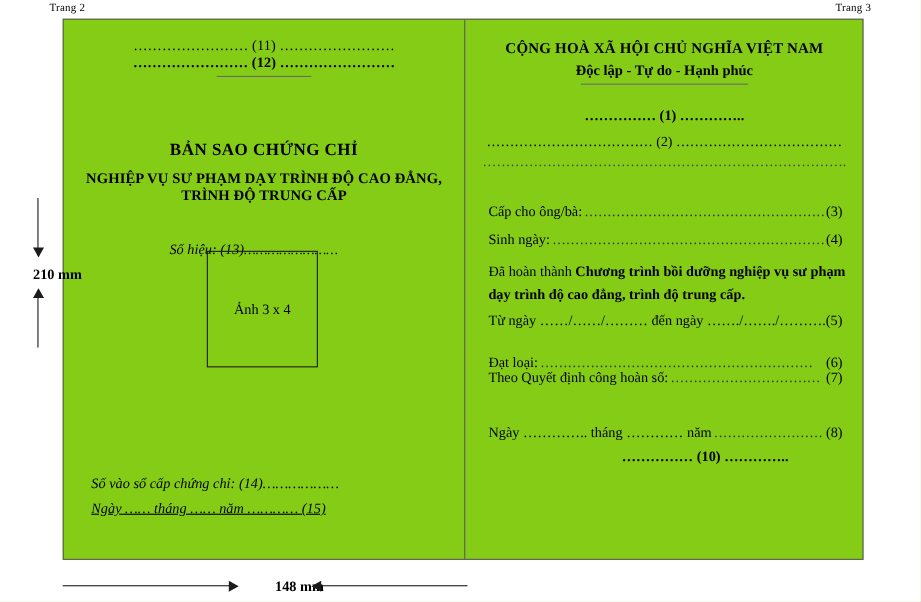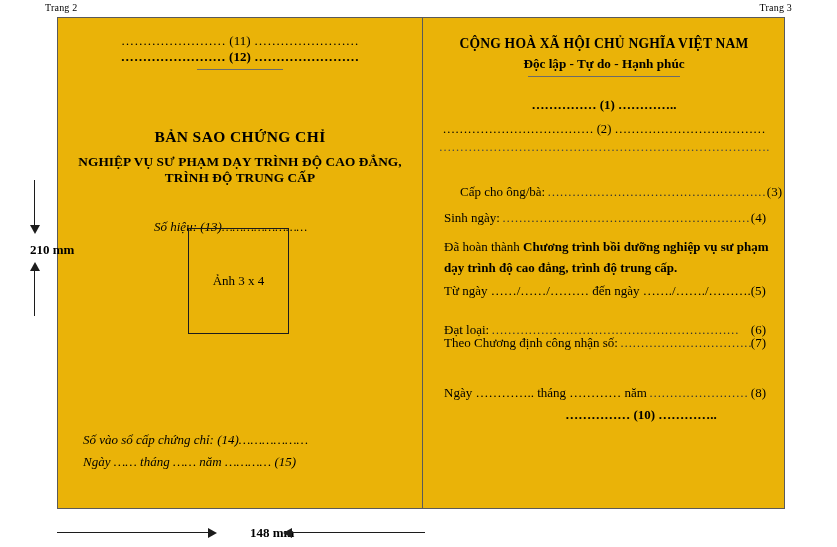--- a/index.html
+++ b/index.html
@@ -29,21 +29,21 @@
 
   
   .spread {
     position: absolute;
     left: 57px;
     top: 17px;
     width: 728px;
     height: 492px;
     border: 1.4px solid #5a5a5a;
     box-sizing: border-box;
-    background: #eab308;
+    background: #84cc16;
   }
   .spread-divider {
     position: absolute;
     left: 364px;
     top: 0;
     width: 0;
     height: 100%;
     border-left: 1.4px solid #5a5a5a;
   }
 
@@ -132,21 +132,21 @@
   }
 
   .lp-foot {
     position: absolute;
     left: 25px;
     font-style: italic;
     font-size: 13px;
     white-space: nowrap;
   }
   #lp-foot-14 { top: 414px; }
-  #lp-foot-15 { top: 436px; }
+  #lp-foot-15 { top: 436px; text-decoration: underline; }
 
   
   #rp-nation {
     position: absolute;
     left: 0;
     top: 18px;
     width: 100%;
     text-align: center;
     font-weight: bold;
     font-size: 13.6px;
@@ -214,21 +214,21 @@
   .rp-entry .fill {
     flex: 1 1 auto;
     overflow: hidden;
     white-space: nowrap;
     padding: 0 2px;
     color: #333333;
     font-size: 12.4px;
   }
   .rp-entry .tag { flex: 0 0 auto; }
 
-  #rp-e3 { top: 166px; margin-left: 16px; }
+  #rp-e3 { top: 166px; }
   #rp-e4 { top: 192px; }
 
   #rp-completed {
     position: absolute;
     left: 22px;
     top: 218px;
     width: 326px;
     font-size: 13px;
     line-height: 21px;
   }
@@ -377,21 +377,21 @@
       <span class="tag">(5)</span>
     </div>
 
     <div class="rp-entry" id="rp-e6">
       <span class="lead">Đạt loại:</span>
       <span class="fill">……………………………………………………</span>
       <span class="tag">(6)</span>
     </div>
 
     <div class="rp-entry" id="rp-e7">
-      <span class="lead">Theo Chương định công nhận số:</span>
+      <span class="lead">Theo Quyết định công hoàn số:</span>
       <span class="fill">……………………………</span>
       <span class="tag">(7)</span>
     </div>
 
     <div class="rp-entry" id="rp-e8">
       <span class="lead">Ngày ………….. tháng ………… năm</span>
       <span class="fill">……………………</span>
       <span class="tag">(8)</span>
     </div>
 

